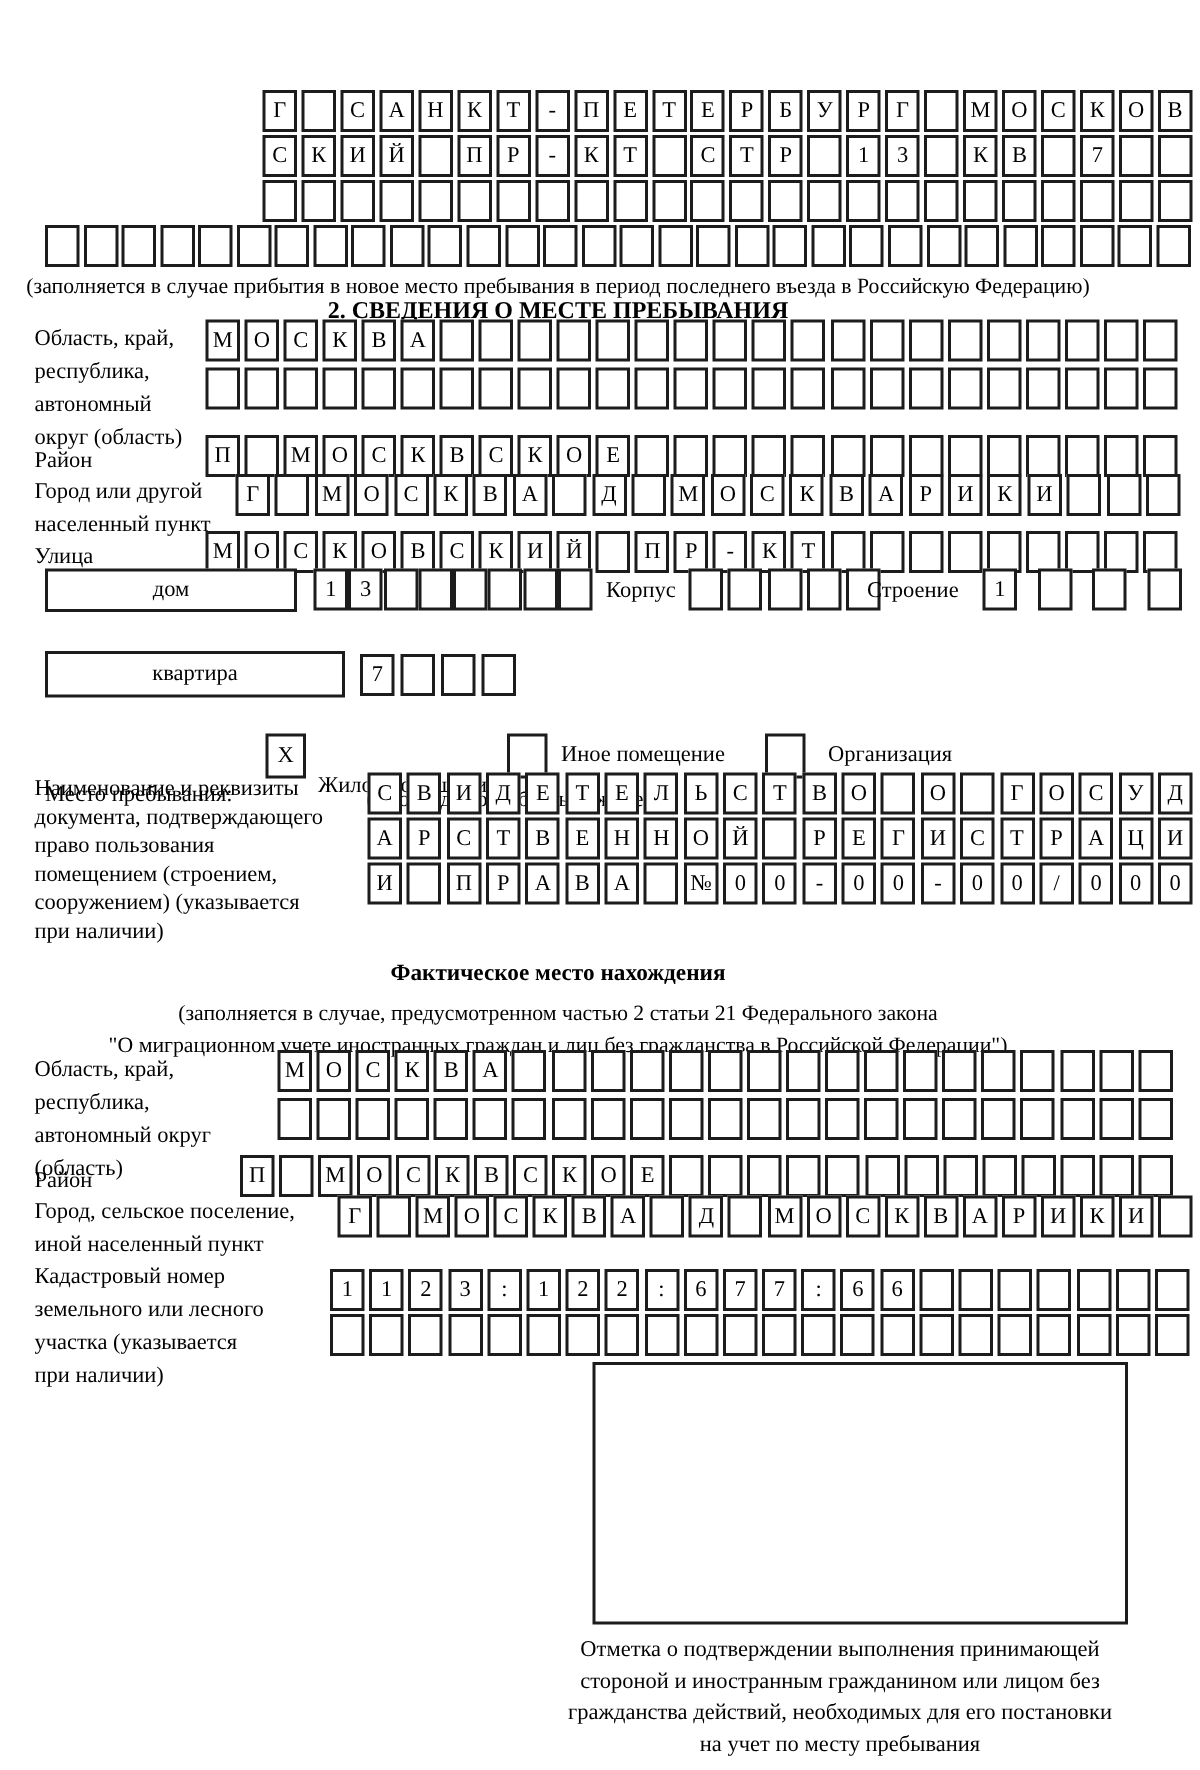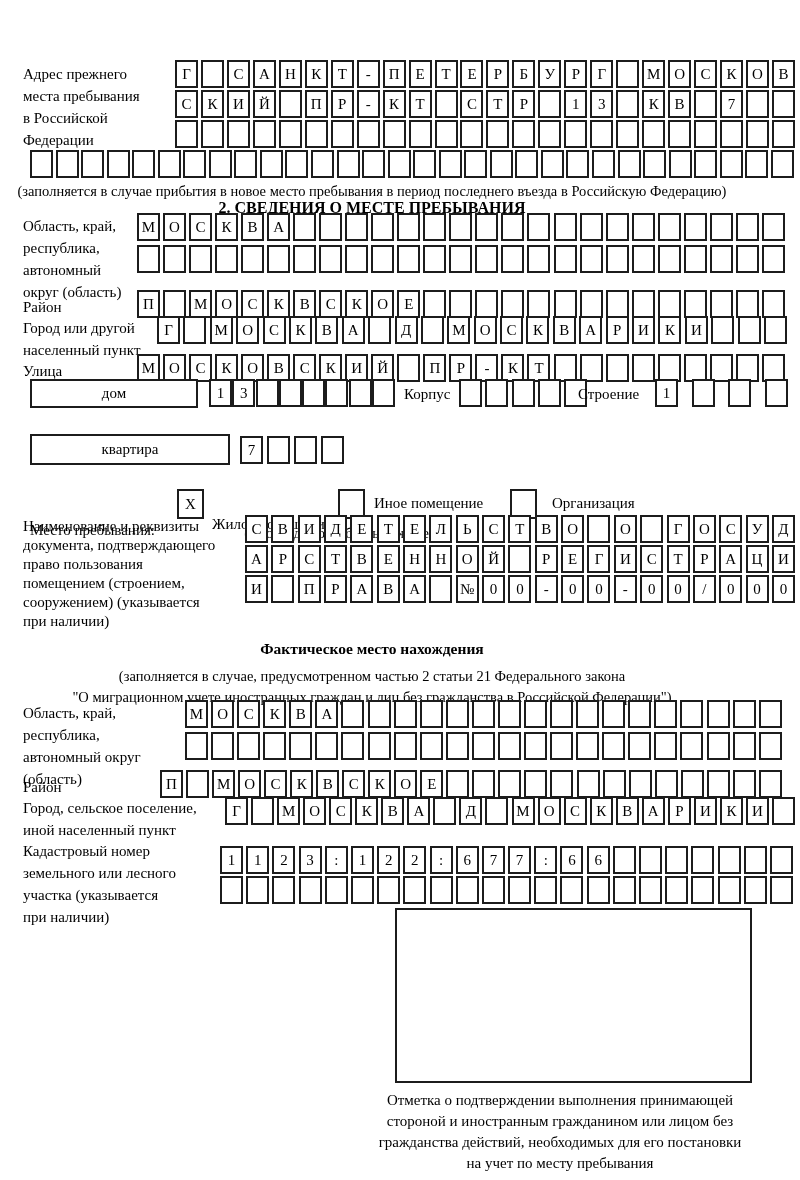--- a/index.html
+++ b/index.html
@@ -36,24 +36,20 @@
   }
   .bigbox{box-sizing:border-box;border:2px solid #1c1c1c;background:#fff;}
   .caption{font-size:15px;line-height:21px;white-space:pre-line;text-align:center;}
 </style>
 </head>
 <body>
 
 <div class="page">
 
 
-  <div class="abs label" style="left:23px;top:63px;width:150px;">Адрес прежнего
-места пребывания
-в Российской
-Федерации</div>
   <div class="abs cellrow" style="left:175px;top:60px;width:620px;">
       <div class="cell">Г</div>
       <div class="cell"></div>
       <div class="cell">С</div>
       <div class="cell">А</div>
       <div class="cell">Н</div>
       <div class="cell">К</div>
       <div class="cell">Т</div>
       <div class="cell">-</div>
       <div class="cell">П</div>

